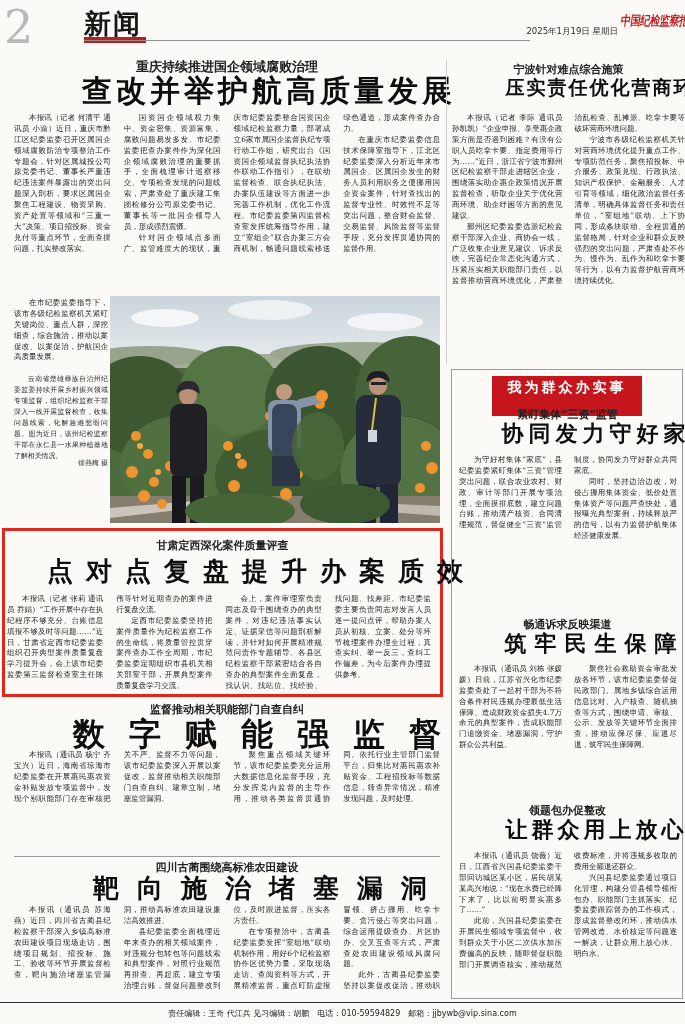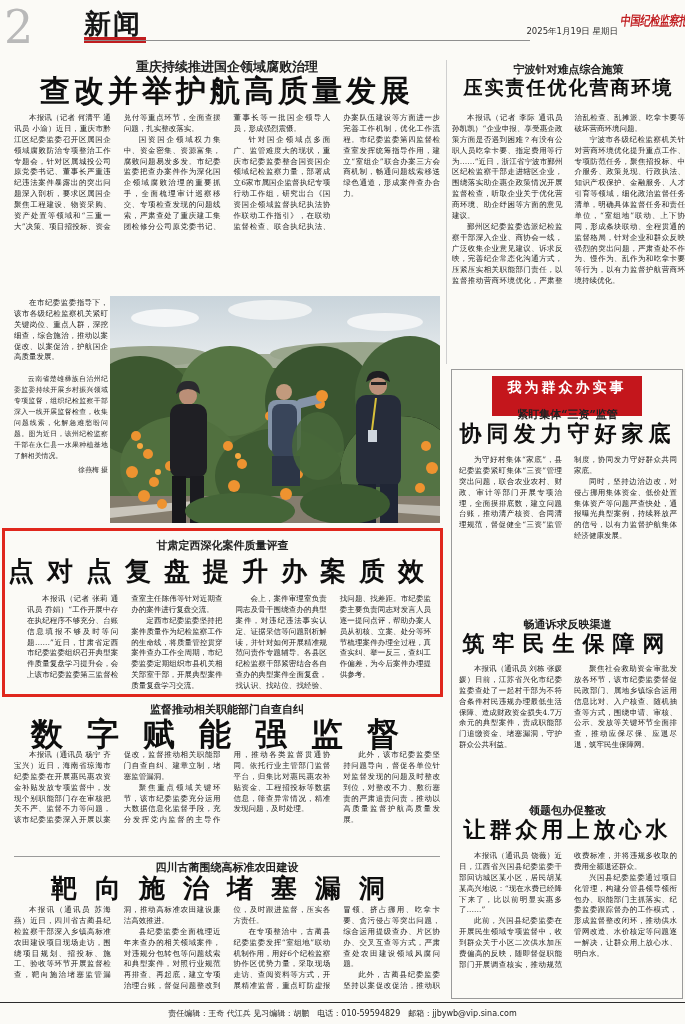--- a/index.html
+++ b/index.html
@@ -13,34 +13,34 @@
   
   .page-num { left:4px; top:4px; font-size:46px; line-height:1; color:#b9b9b9; font-weight:400; }
   .section-title { left:84px; top:6px; font-size:27px; font-weight:bold; color:#161616; letter-spacing:2px; }
   .header-rule { left:84px; top:40px; width:446px; height:1px; background:#8f8f8f; }
   .header-redbar { left:84px; top:37px; width:62px; height:6px; background:#c01d20; }
   .pub-date { left:498px; top:26px; width:120px; font-size:8.5px; color:#2a2a2a; text-align:right; font-family:"DejaVu Sans",sans-serif; }
   .masthead { left:622px; top:12px; width:62px; font-size:13px; font-weight:bold; color:#c01d20;
               transform:skewX(-8deg) scaleX(0.78); transform-origin:left top; white-space:nowrap; letter-spacing:-0.5px; }
   
   .kicker { text-align:center; font-weight:bold; color:#222; }
-  .headline { text-align:center; font-weight:900; color:#0e0e0e; white-space:nowrap; }
+  .headline { text-align:center; font-weight:900; color:#0e0e0e; white-space:nowrap;margin-left:42px; }
   
   .bodytext {
     font-size:7.5px; line-height:1.45; text-align:justify; color:#232323;
     overflow:hidden;
   }
   .bodytext .para { text-indent:2em; margin:0; }
   .cols4 { column-count:4; column-gap:13px; }
   .cols2 { column-count:2; column-gap:12px; }
   
   .photo-frame { left:110px; top:296px; width:330px; height:227px; overflow:hidden; background:#7d8d76; }
   .caption { left:14px; top:374px; width:94px; height:86px; font-size:6.9px; line-height:1.6; text-align:justify; overflow:hidden; color:#2a2a2a; }
   .caption .para { text-indent:2em; }
-  .photo-credit { left:14px; top:458px; width:94px; font-size:6.9px; text-align:right; color:#2a2a2a;margin-top:7px; }
+  .photo-credit { left:14px; top:458px; width:94px; font-size:6.9px; text-align:right; color:#2a2a2a; }
   
   .red-box { left:2px; top:528px; width:441px; height:169px; border:3px solid #e0271d; background:transparent; }
   
   .right-frame { left:451px; top:369px; width:232px; height:630px; border:1px solid #9a9a9a; }
   .banner { left:492px; top:376px; width:150px; height:40px; background:#c4161c; color:#fff;
             font-size:14px; font-weight:bold; text-align:center; line-height:23px; letter-spacing:3px; }
   .v-rule { left:446px; top:60px; width:1px; height:304px; background:#cfcfcf; }
   .sec-rule { left:14px; top:856px; width:426px; height:1px; background:#9a9a9a; }
   
   .footer-rule { left:0; top:1002px; width:685px; height:1px; background:#2b2b2b; }
@@ -58,20 +58,21 @@
   <div class="abs header-rule"></div>
   <div class="abs pub-date">2025年1月19日 星期日</div>
   <div class="abs masthead">中国纪检监察报</div>
 
   <div class="abs kicker" style="left:14px;top:58px;width:426px;font-size:13px;">重庆持续推进国企领域腐败治理</div>
   <div class="abs headline" style="left:14px;top:71px;width:426px;font-size:30px;letter-spacing:4px;">查改并举护航高质量发展</div>
   <div class="abs bodytext cols4" style="left:14px;top:113px;width:426px;height:183px;">
       <p class="para">本报讯（记者 何清平 通讯员 小渝）近日，重庆市黔江区纪委监委召开区属国企领域腐败防治专项整治工作专题会，针对区属城投公司原党委书记、董事长严重违纪违法案件暴露出的突出问题深入剖析，要求区属国企聚焦工程建设、物资采购、资产处置等领域和“三重一大”决策、项目招投标、资金兑付等重点环节，全面查摆问题，扎实整改落实。</p>
       <p class="para">国资国企领域权力集中、资金密集、资源富集，腐败问题易发多发。市纪委监委把查办案件作为深化国企领域腐败治理的重要抓手，全面梳理审计巡察移交、专项检查发现的问题线索，严肃查处了重庆建工集团检修分公司原党委书记、董事长等一批国企领导人员，形成强烈震慑。</p>
       <p class="para">针对国企领域点多面广、监管难度大的现状，重庆市纪委监委整合国资国企领域纪检监察力量，部署成立6家市属国企监督执纪专项行动工作组，研究出台《国资国企领域监督执纪执法协作联动工作指引》，在联动监督检查、联合执纪执法、办案队伍建设等方面进一步完善工作机制，优化工作流程。市纪委监委第四监督检查室发挥统筹指导作用，建立“室组企”联合办案三方会商机制，畅通问题线索移送绿色通道，形成案件查办合力。</p>
+      <p class="para">在重庆市纪委监委信息技术保障室指导下，江北区纪委监委深入分析近年来市属国企、区属国企发生的财务人员利用职务之便挪用国企资金案件，针对查找出的监督专业性、时效性不足等突出问题，整合财会监督、交易监督、风险监督等监督手段，充分发挥贯通协同的监督作用。</p>
     </div>
   <div class="abs caption">
       <p class="para">云南省楚雄彝族自治州纪委监委持续开展乡村振兴领域专项监督，组织纪检监察干部深入一线开展监督检查，收集问题线索，化解急难愁盼问题。图为近日，该州纪检监察干部在永仁县一水果种植基地了解相关情况。</p>
     </div>
 
   <div class="abs bodytext" style="left:14px;top:298px;width:94px;height:70px;">
       <p class="para">在市纪委监委指导下，该市各级纪检监察机关紧盯关键岗位、重点人群，深挖细查，综合施治，推动以案促改、以案促治，护航国企高质量发展。</p>
     </div>
   <div class="abs photo-credit">徐燕梅 摄</div>
 
@@ -158,33 +159,32 @@
 
       <ellipse cx="130" cy="215" rx="55" ry="18" fill="#456538"></ellipse>
       <ellipse cx="235" cy="208" rx="45" ry="20" fill="#3c5a31"></ellipse>
       <ellipse cx="208" cy="150" rx="26" ry="34" fill="#49683b" opacity="0.85"></ellipse>
     </svg>
   </div>
 
   <div class="abs red-box">
     <div class="kicker" style="margin-top:7px;font-size:11px;">甘肃定西深化案件质量评查</div>
     <div class="headline" style="font-size:26px;letter-spacing:13px;margin-top:1px;">点对点复盘提升办案质效</div>
-    <div class="bodytext cols4" style="margin:5px 9px 0 22px;height:108px;">
+    <div class="bodytext cols4" style="margin:5px 9px 0 2px;height:108px;">
         <p class="para">本报讯（记者 张莉 通讯员 乔娟）“工作开展中存在执纪程序不够充分、台账信息填报不够及时等问题……”近日，甘肃省定西市纪委监委组织召开典型案件质量复盘学习提升会，会上该市纪委监委第三监督检查室主任陈伟等针对近期查办的案件进行复盘交流。</p>
         <p class="para">定西市纪委监委坚持把案件质量作为纪检监察工作的生命线，将质量管控贯穿案件查办工作全周期，市纪委监委定期组织市县机关相关部室干部，开展典型案件质量复盘学习交流。</p>
         <p class="para">会上，案件审理室负责同志及骨干围绕查办的典型案件，对违纪违法事实认定、证据采信等问题剖析解读，并针对如何开展精准规范问责作专题辅导。各县区纪检监察干部紧密结合各自查办的典型案件全面复盘，找认识、找站位、找经验、找问题、找差距。市纪委监委主要负责同志对发言人员逐一提问点评，帮助办案人员从初核、立案、处分等环节梳理案件办理全过程，真查实纠、举一反三，查纠工作偏差，为今后案件办理提供参考。</p>
       </div>
   </div>
 
   <div class="abs kicker" style="left:14px;top:702px;width:426px;font-size:11px;">监督推动相关职能部门自查自纠</div>
   <div class="abs headline" style="left:14px;top:713px;width:426px;font-size:32px;letter-spacing:24px;">数字赋能强监督</div>
   <div class="abs bodytext cols4" style="left:14px;top:750px;width:426px;height:103px;">
       <p class="para">本报讯（通讯员 杨宁 齐宝兴）近日，海南省琼海市纪委监委在开展惠民惠农资金补贴发放专项监督中，发现个别职能部门存在审核把关不严、监督不力等问题，该市纪委监委深入开展以案促改，监督推动相关职能部门自查自纠、建章立制，堵塞监管漏洞。</p>
       <p class="para">聚焦重点领域关键环节，该市纪委监委充分运用大数据信息化监督手段，充分发挥党内监督的主导作用，推动各类监督贯通协同。依托行业主管部门监督平台，归集比对惠民惠农补贴资金、工程招投标等数据信息，筛查异常情况，精准发现问题，及时处理。</p>
-      <p class="para">此外，该市纪委监委坚持问题导向，督促各单位针对监督发现的问题及时整改到位，对整改不力、敷衍塞责的严肃追责问责，推动以高质量监督护航高质量发展。</p>
     </div>
 
   <div class="abs sec-rule"></div>
 
   <div class="abs kicker" style="left:14px;top:860px;width:426px;font-size:11px;">四川古蔺围绕高标准农田建设</div>
   <div class="abs headline" style="left:14px;top:871px;width:426px;font-size:26px;letter-spacing:18px;">靶向施治堵塞漏洞</div>
   <div class="abs bodytext cols4" style="left:14px;top:905px;width:426px;height:93px;">
       <p class="para">本报讯（通讯员 苏海燕）近日，四川省古蔺县纪检监察干部深入乡镇高标准农田建设项目现场走访，围绕项目规划、招投标、施工、验收等环节开展监督检查，靶向施治堵塞监管漏洞，推动高标准农田建设廉洁高效推进。</p>
       <p class="para">县纪委监委全面梳理近年来查办的相关领域案件，对违规分包转包等问题线索和典型案件，对照行业规范再排查、再起底，建立专项治理台账，督促问题整改到位，及时跟进监督，压实各方责任。</p>
       <p class="para">在专项整治中，古蔺县纪委监委发挥“室组地”联动机制作用，用好6个纪检监察协作区优势力量，采取现场走访、查阅资料等方式，开展精准监督，重点盯防虚报冒领、挤占挪用、吃拿卡要、贪污侵占等突出问题，综合运用提级查办、片区协办、交叉互查等方式，严肃查处农田建设领域风腐问题。</p>

